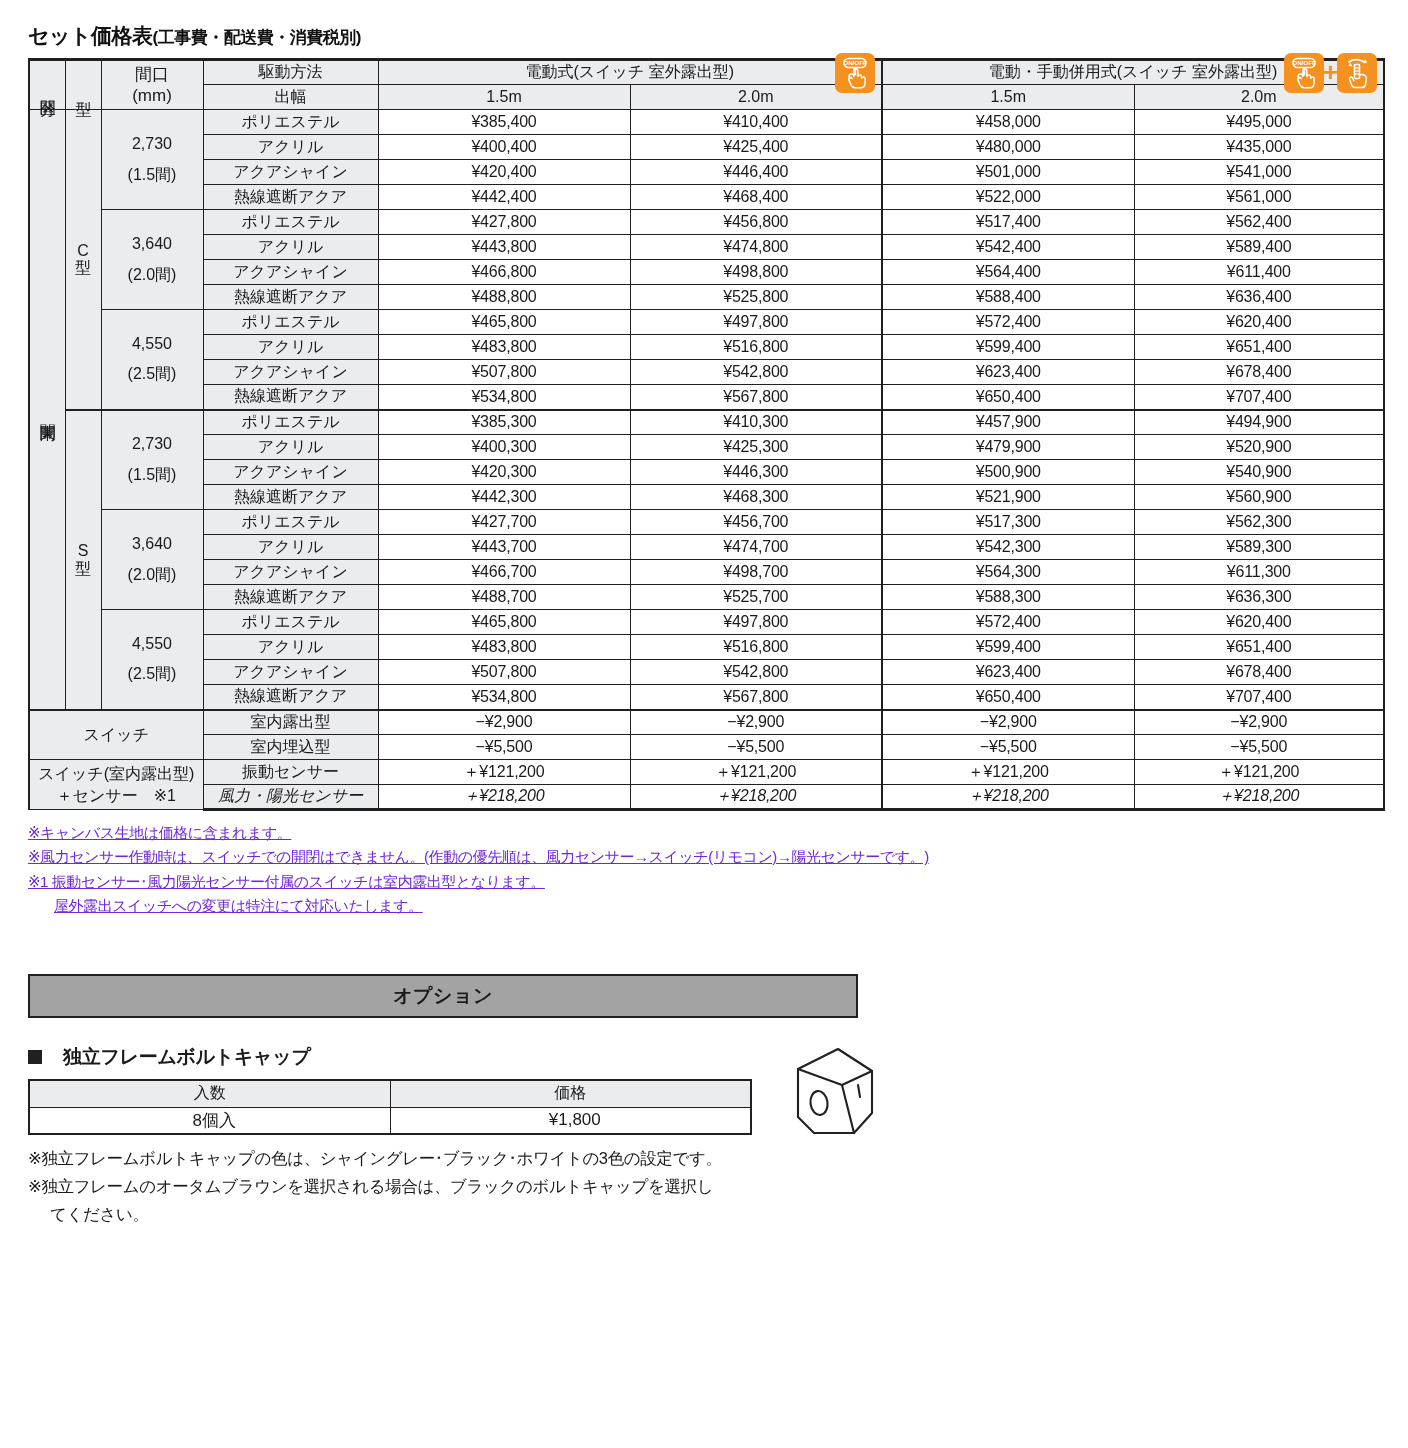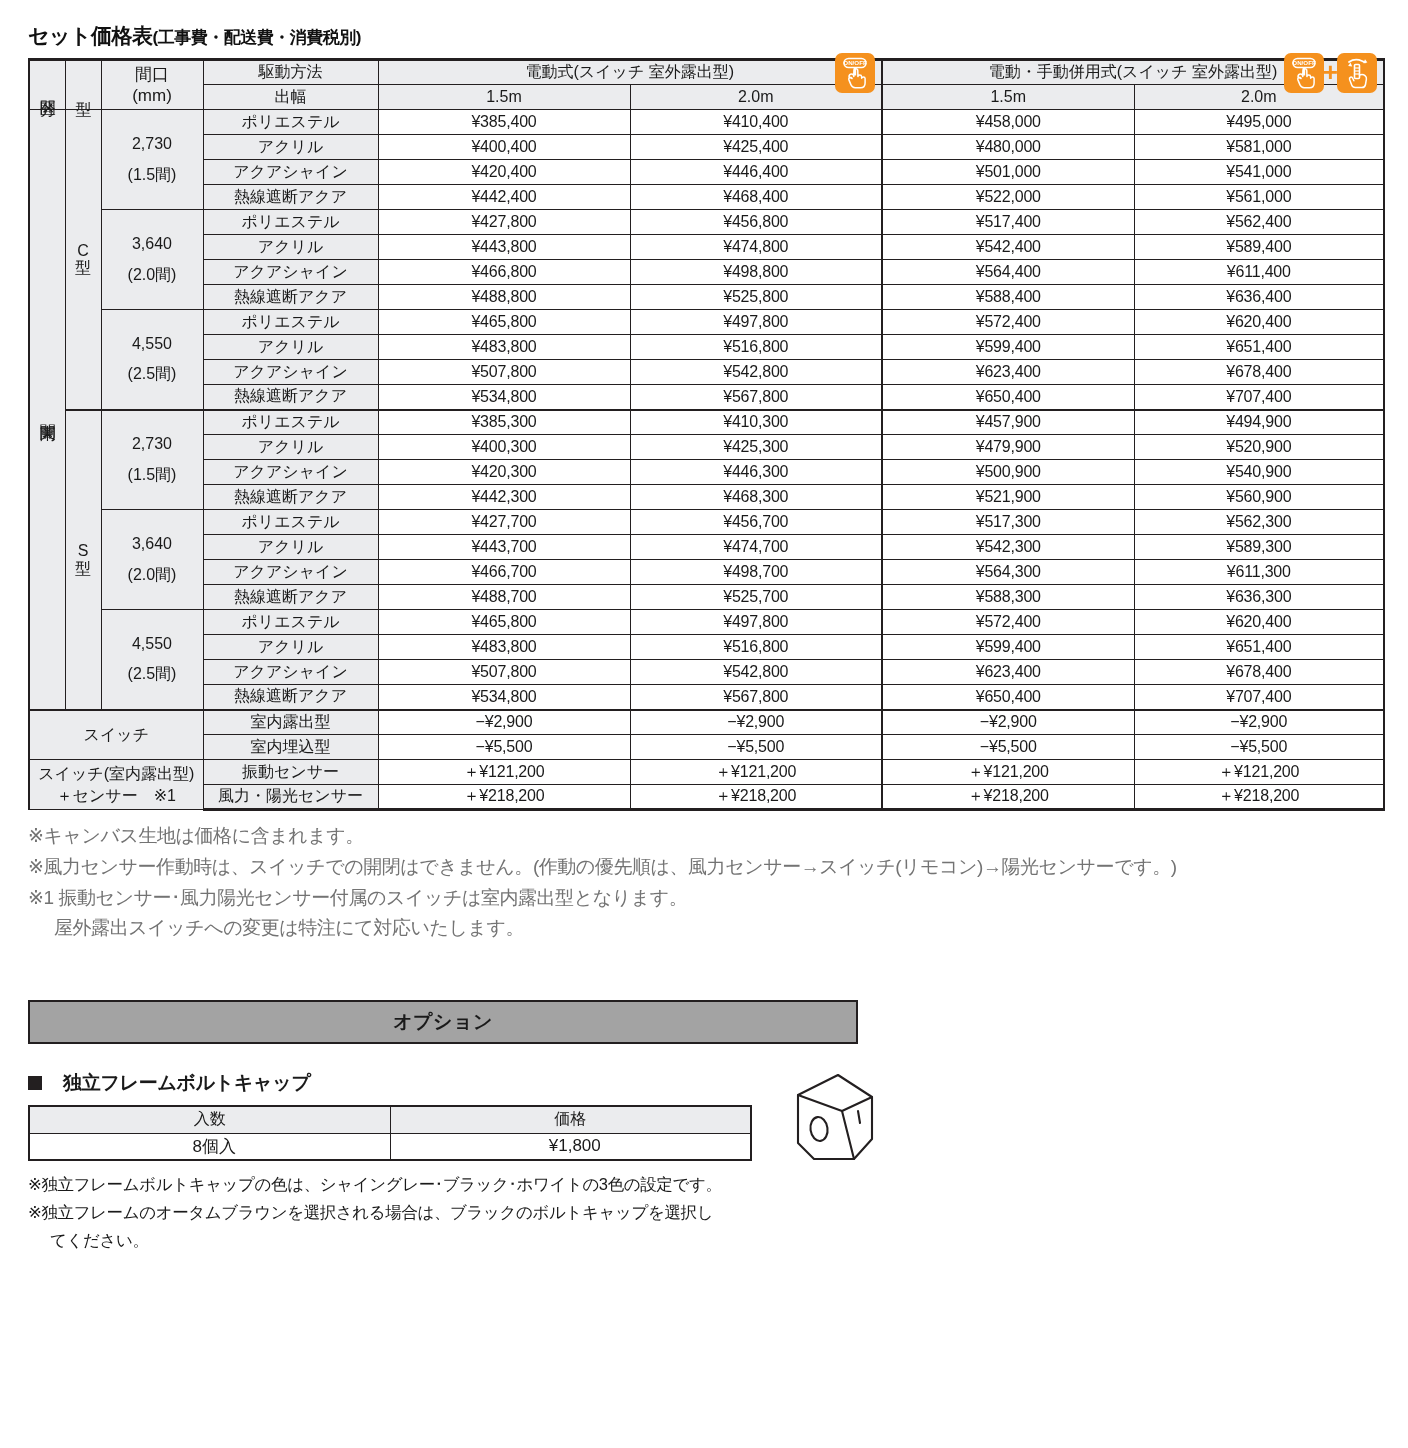--- a/index.html
+++ b/index.html
@@ -41,21 +41,21 @@
     vertical-align: middle;
     padding: 0;
     height: 25px;
     background: #ffffff;
   }
   .hdr { background: #ebecee !important; }
   .lbl { background: #ebecee !important; }
 
   
   .t-top   { border-top: 3px solid #231f20 !important; }
-  .t-bot   { border-bottom: 3px solid #231f20 !important; }
+  .t-bot   { border-bottom: 3px solid #231f20 !important; font-style: italic; }
   .t-left  { border-left: 2px solid #231f20 !important; }
   .t-right { border-right: 2px solid #231f20 !important; }
   .sec-div { border-top: 2.5px solid #231f20 !important; }
   .grp-r   { border-right: 2px solid #231f20 !important; }
 
   .vert {
     writing-mode: vertical-rl;
     text-orientation: upright;
     letter-spacing: 1px;
     line-height: 1.05;
@@ -84,25 +84,26 @@
     position: relative;
   }
   .plus-g {
     color: #f5911e; font-size: 26px; font-weight: bold;
     line-height: 1; margin: 0 -3px; position: relative; top: -1px;
   }
 
   
   .notes { margin-top: 10px; }
   .note {
-    font-size: 19px;
+    font-size: 15px;
     line-height: 1.62;
     letter-spacing: -0.45px;
-    color: #737373;
+    color: #6d28d9;
     white-space: nowrap;
+    text-decoration: underline;
   }
   .note.indent { padding-left: 26px; }
 
   
   .opt-band {
     margin-top: 56px;
     width: 830px;
     height: 44px;
     border: 2px solid #231f20;
     display: flex; align-items: center; justify-content: center;
@@ -248,21 +249,21 @@
         <td class="price-cell">¥385,400</td>
         <td class="price-cell grp-r">¥410,400</td>
         <td class="price-cell">¥458,000</td>
         <td class="price-cell t-right">¥495,000</td>
       </tr>
       <tr>
         <td class="lbl mat-cell">アクリル</td>
         <td class="price-cell">¥400,400</td>
         <td class="price-cell grp-r">¥425,400</td>
         <td class="price-cell">¥480,000</td>
-        <td class="price-cell t-right">¥581,000</td>
+        <td class="price-cell t-right">¥435,000</td>
       </tr>
       <tr>
         <td class="lbl mat-cell">アクアシャイン</td>
         <td class="price-cell">¥420,400</td>
         <td class="price-cell grp-r">¥446,400</td>
         <td class="price-cell">¥501,000</td>
         <td class="price-cell t-right">¥541,000</td>
       </tr>
       <tr>
         <td class="lbl mat-cell">熱線遮断アクア</td>

